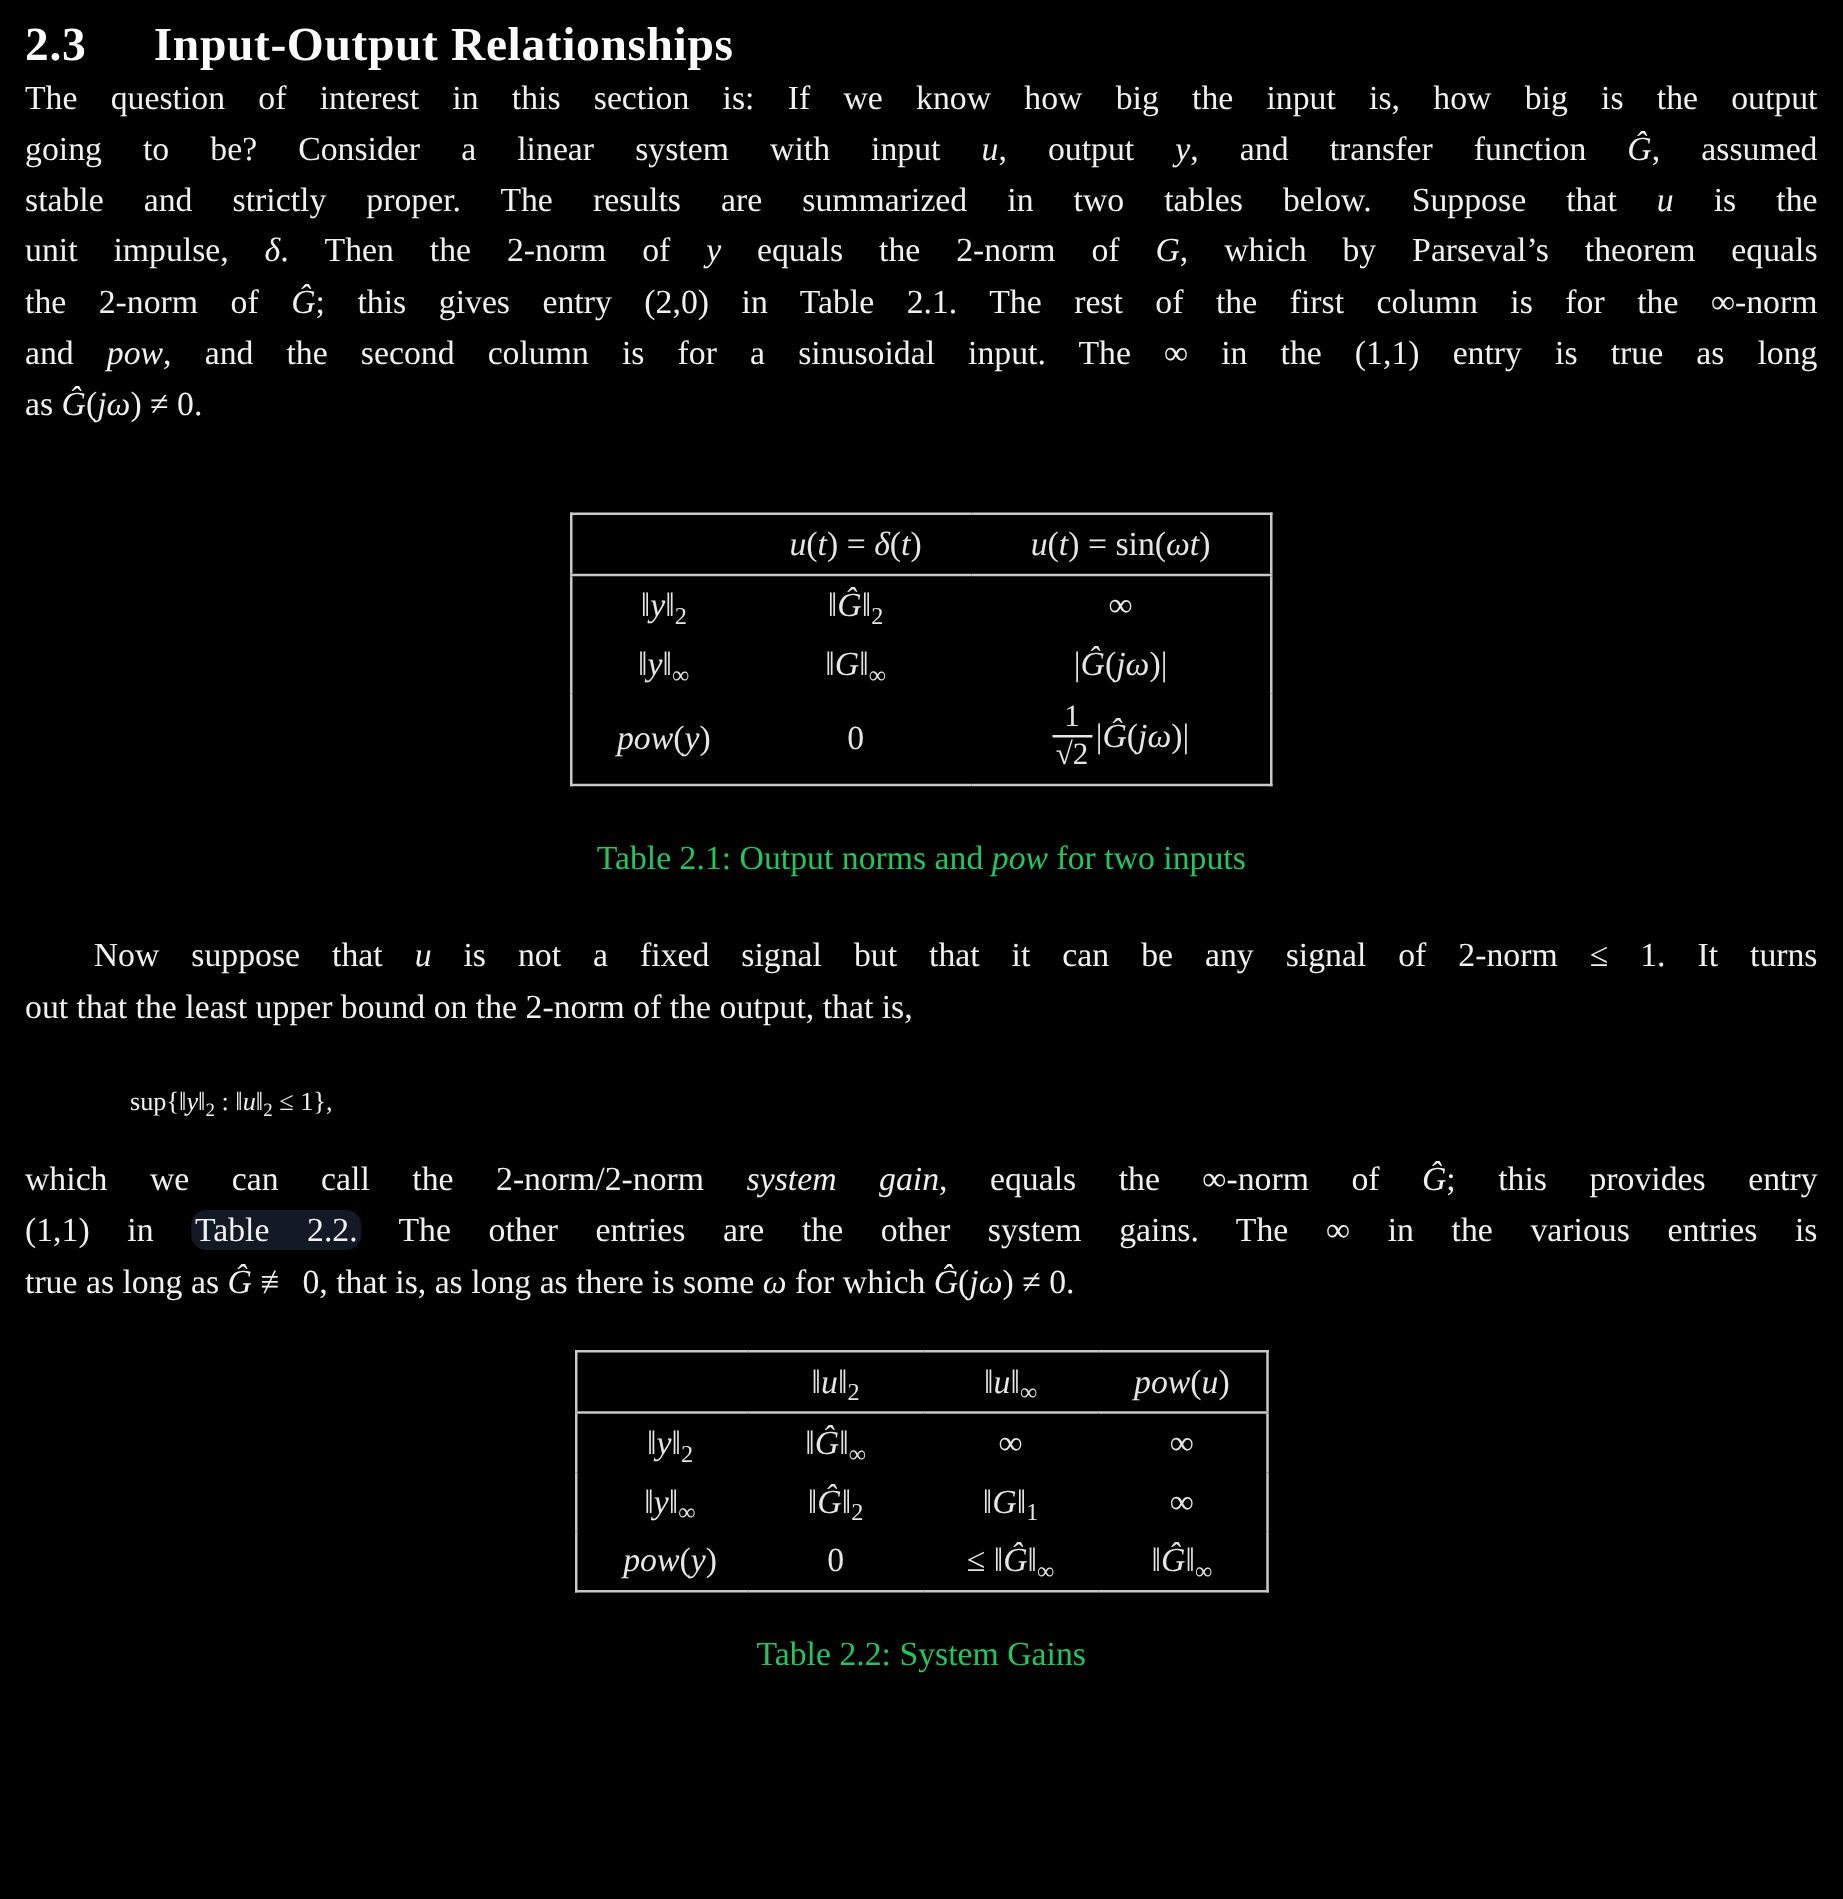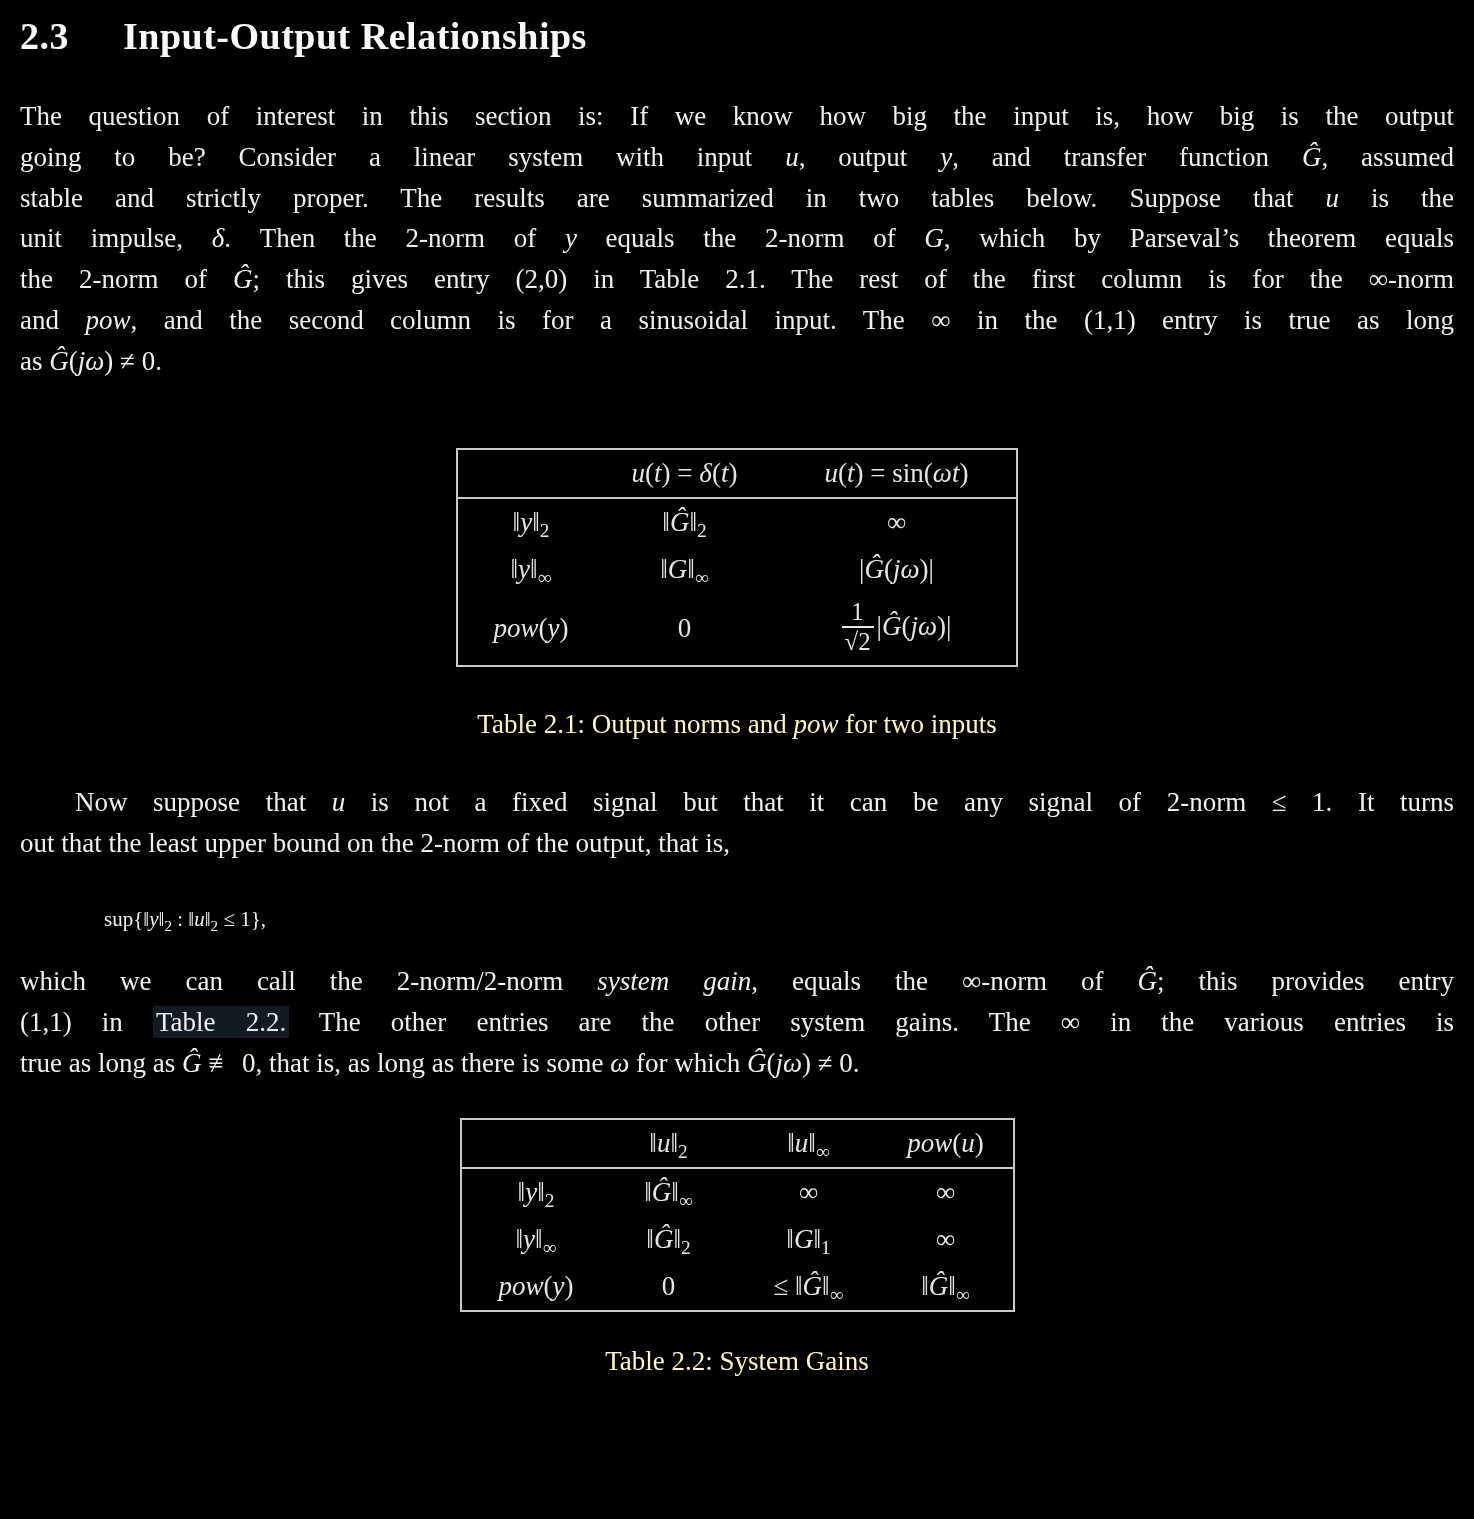--- a/index.html
+++ b/index.html
@@ -20,22 +20,22 @@
   }
   h1.heading .secnum{margin-right:54px;}
   .para{font-size:27px;}
   .line{
     display:block;line-height:40.8px;white-space:normal;
   }
   .just{text-align:justify;text-align-last:justify;}
   .indent{text-indent:55px;}
   .it{font-style:italic;}
   sub{font-size:0.72em;line-height:0;}
-  .hl{background:#131a25;padding:1px 3px;border-radius:1px;}
-  .p1{margin-top:38px;}
+  .hl{background:#131a25;padding:1px 3px;border-radius:12px;}
+  .p1{}
   .p2{margin-top:42px;}
   .p3{margin-top:21px;}
   .equation{
     margin:36px 0 0 84px;font-size:21px;line-height:40.8px;
   }
   table.t{
     border-collapse:collapse;
     margin:0 auto;
     font-size:27px;
     color:#e5e5e5;
@@ -43,21 +43,21 @@
   }
   table.t, table.t td{border:0;}
   table.t{border:2px solid #c9c9c9;}
   td.lab{border-right:2px solid #c9c9c9;text-align:left;padding-left:13px;}
   tr.hrow td{border-bottom:2px solid #c9c9c9;padding-top:15px;padding-bottom:15px;}
   table.t td{text-align:center;vertical-align:middle;padding-top:8px;padding-bottom:8px;}
   table.t1{margin-top:66px;}
   table.t2{margin-top:34px;}
   .rowpad td{padding-top:10px;padding-bottom:10px;}
   .caption{
-    text-align:center;font-size:27px;line-height:32px;color:#fef9c3;
+    text-align:center;font-size:27px;line-height:32px;color:#22c55e;
   }
   .cap1{margin-top:41px;}
   .cap2{margin-top:33px;}
   .frac{
     display:inline-flex;flex-direction:column;align-items:center;
     vertical-align:middle;margin-right:3px;font-size:0.92em;line-height:1.05;
     position:relative;top:-2px;
   }
   .frac .num{display:block;padding:0 3px 1px 3px;}
   .frac .den{display:block;border-top:2px solid #e8e8e8;padding:1px 3px 0 3px;}

